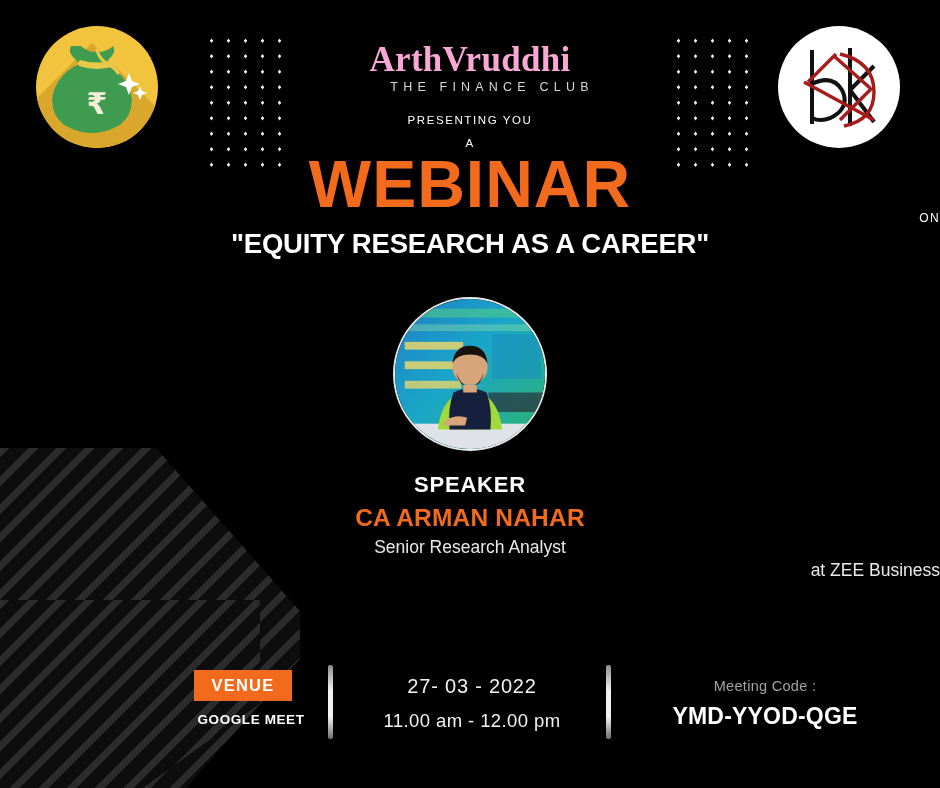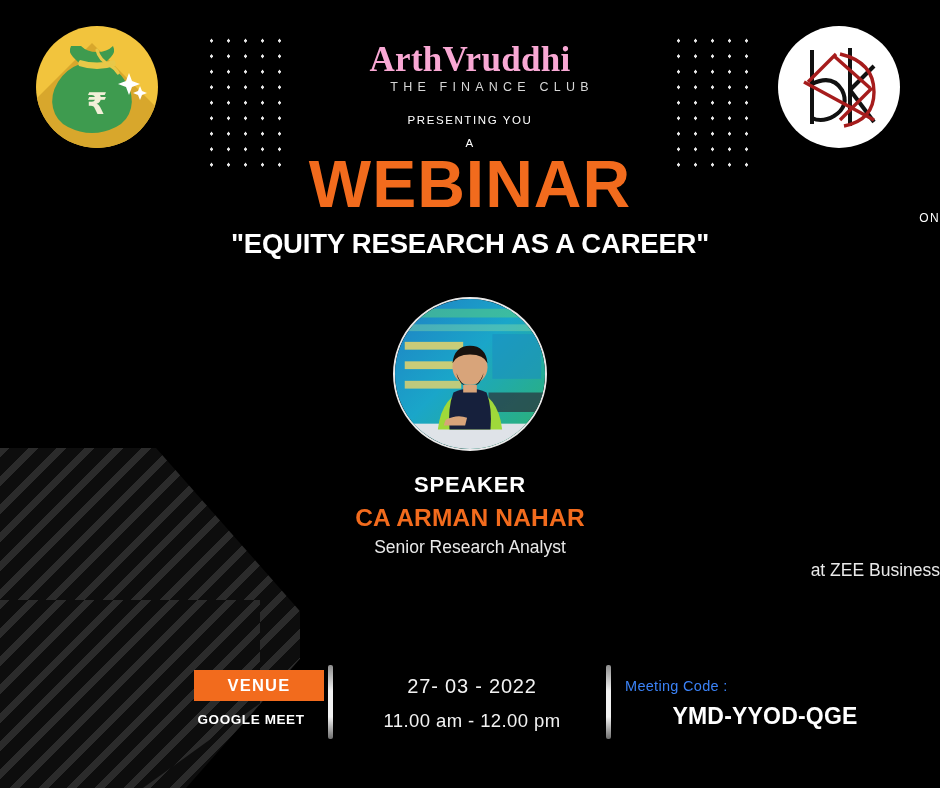--- a/index.html
+++ b/index.html
@@ -104,21 +104,21 @@
     position:absolute;left:0;right:0;top:537px;text-align:center;
     font-size:17.5px;color:#e9e9e9;font-weight:400;
   }
   .spk-role2{
     position:absolute;left:0;right:0;top:560px;text-align:right;
     font-size:17.5px;color:#e9e9e9;font-weight:400;
   }
 
   
   .venue-badge{
-    position:absolute;left:194px;top:670px;width:130px;height:31px;
+    position:absolute;left:194px;top:670px;width:98px;height:31px;
     background:#F26B1D;display:flex;align-items:center;justify-content:center;
     font-size:16.5px;font-weight:800;color:#ffffff;letter-spacing:1.2px;
   }
   .venue-val{
     position:absolute;left:194px;top:712px;width:114px;text-align:center;
     font-size:13.5px;font-weight:700;color:#ffffff;letter-spacing:.6px;
   }
   .divider{
     position:absolute;width:5px;height:74px;top:665px;
     background:linear-gradient(to bottom,#8d8d8d,#f2f2f2 35%,#f2f2f2 70%,#6d6d6d);
@@ -128,22 +128,22 @@
   .divider.d2{left:606px;}
   .date{
     position:absolute;left:352px;top:675px;width:240px;text-align:center;
     font-size:20px;color:#f2f2f2;font-weight:400;letter-spacing:.8px;
   }
   .time{
     position:absolute;left:352px;top:710px;width:240px;text-align:center;
     font-size:18.5px;color:#f2f2f2;font-weight:400;letter-spacing:.4px;
   }
   .mc-label{
-    position:absolute;left:625px;top:678px;width:280px;text-align:left;
-    font-size:14.5px;color:#3b82f6;font-weight:400;letter-spacing:.3px;
+    position:absolute;left:625px;top:678px;width:280px;text-align:center;
+    font-size:14.5px;color:#a3a3a3;font-weight:400;letter-spacing:.3px;
   }
   .mc-value{
     position:absolute;left:625px;top:703px;width:280px;text-align:center;
     font-size:23px;color:#ffffff;font-weight:800;letter-spacing:.2px;
   }
 </style>
 </head>
 <body>
 
 <div class="poster">

